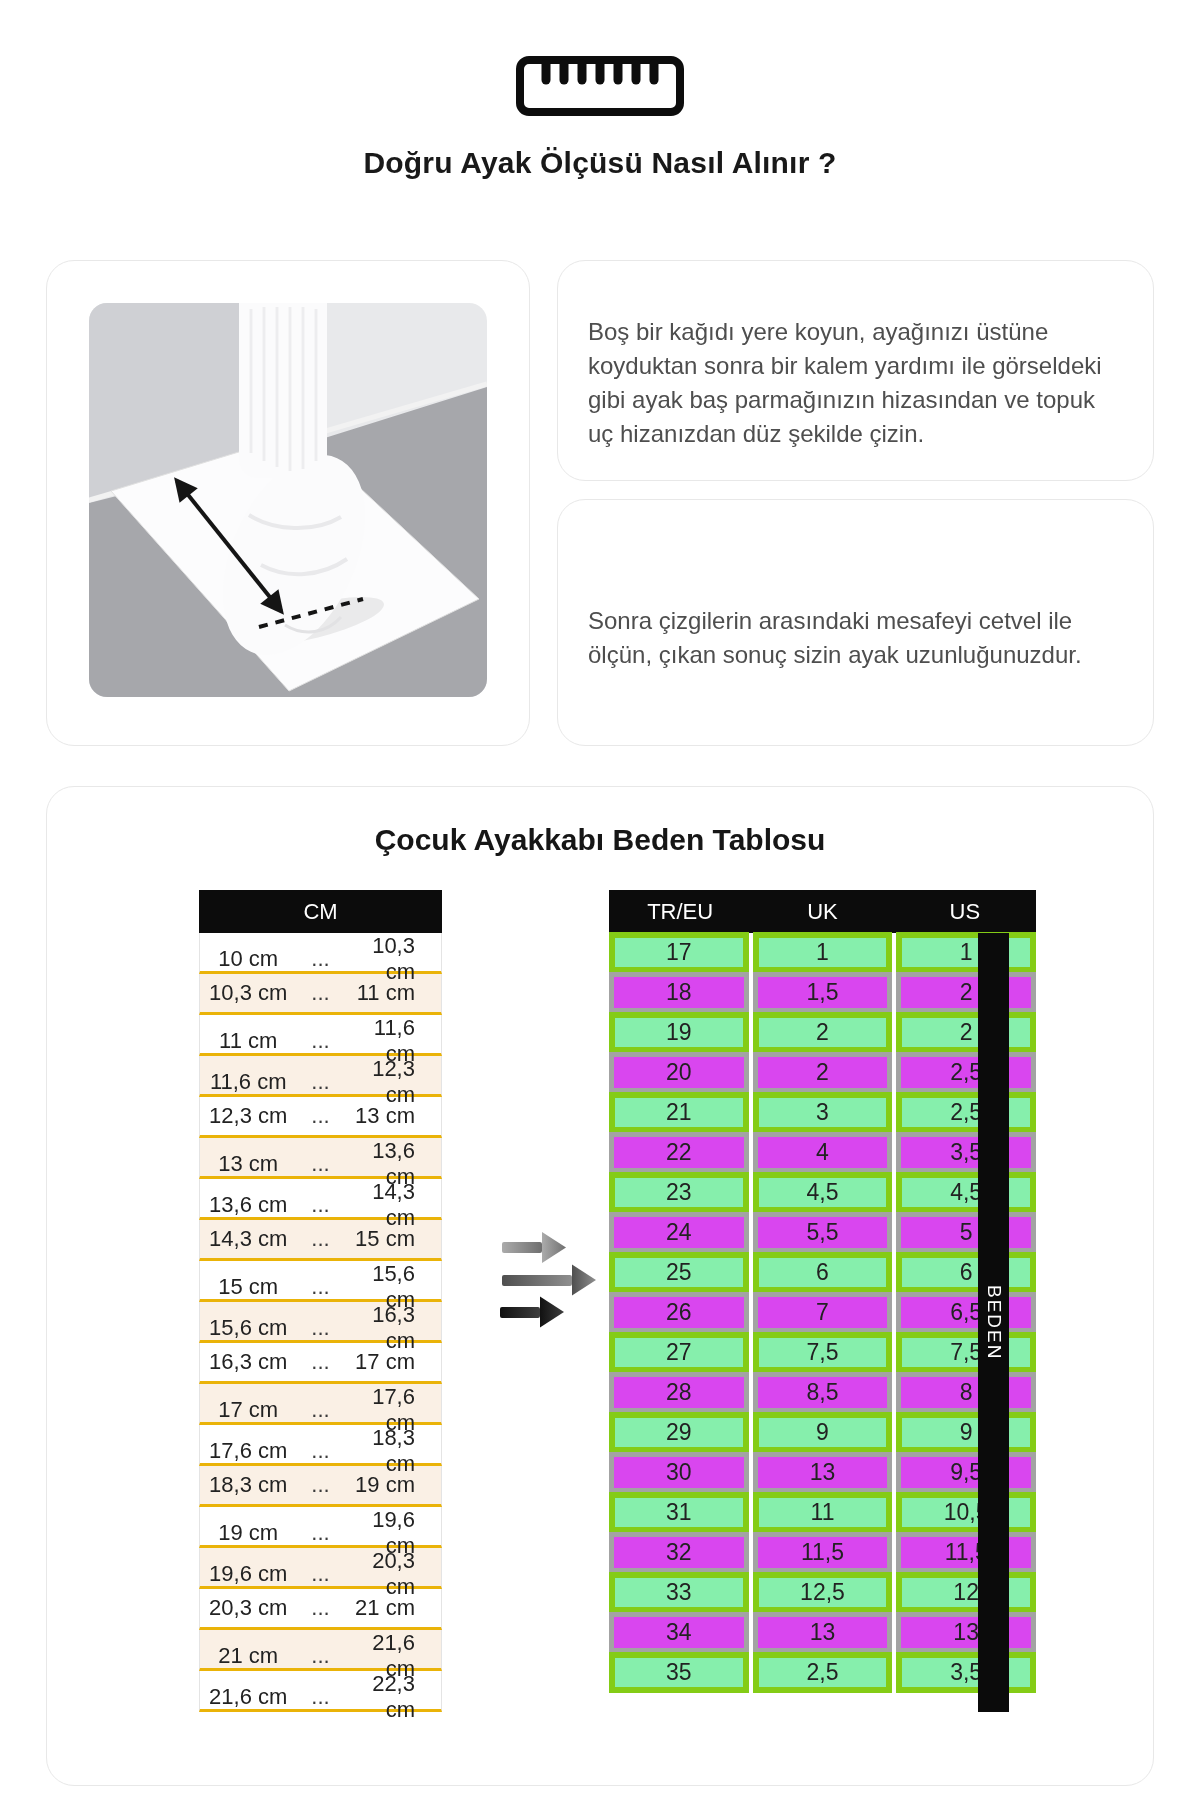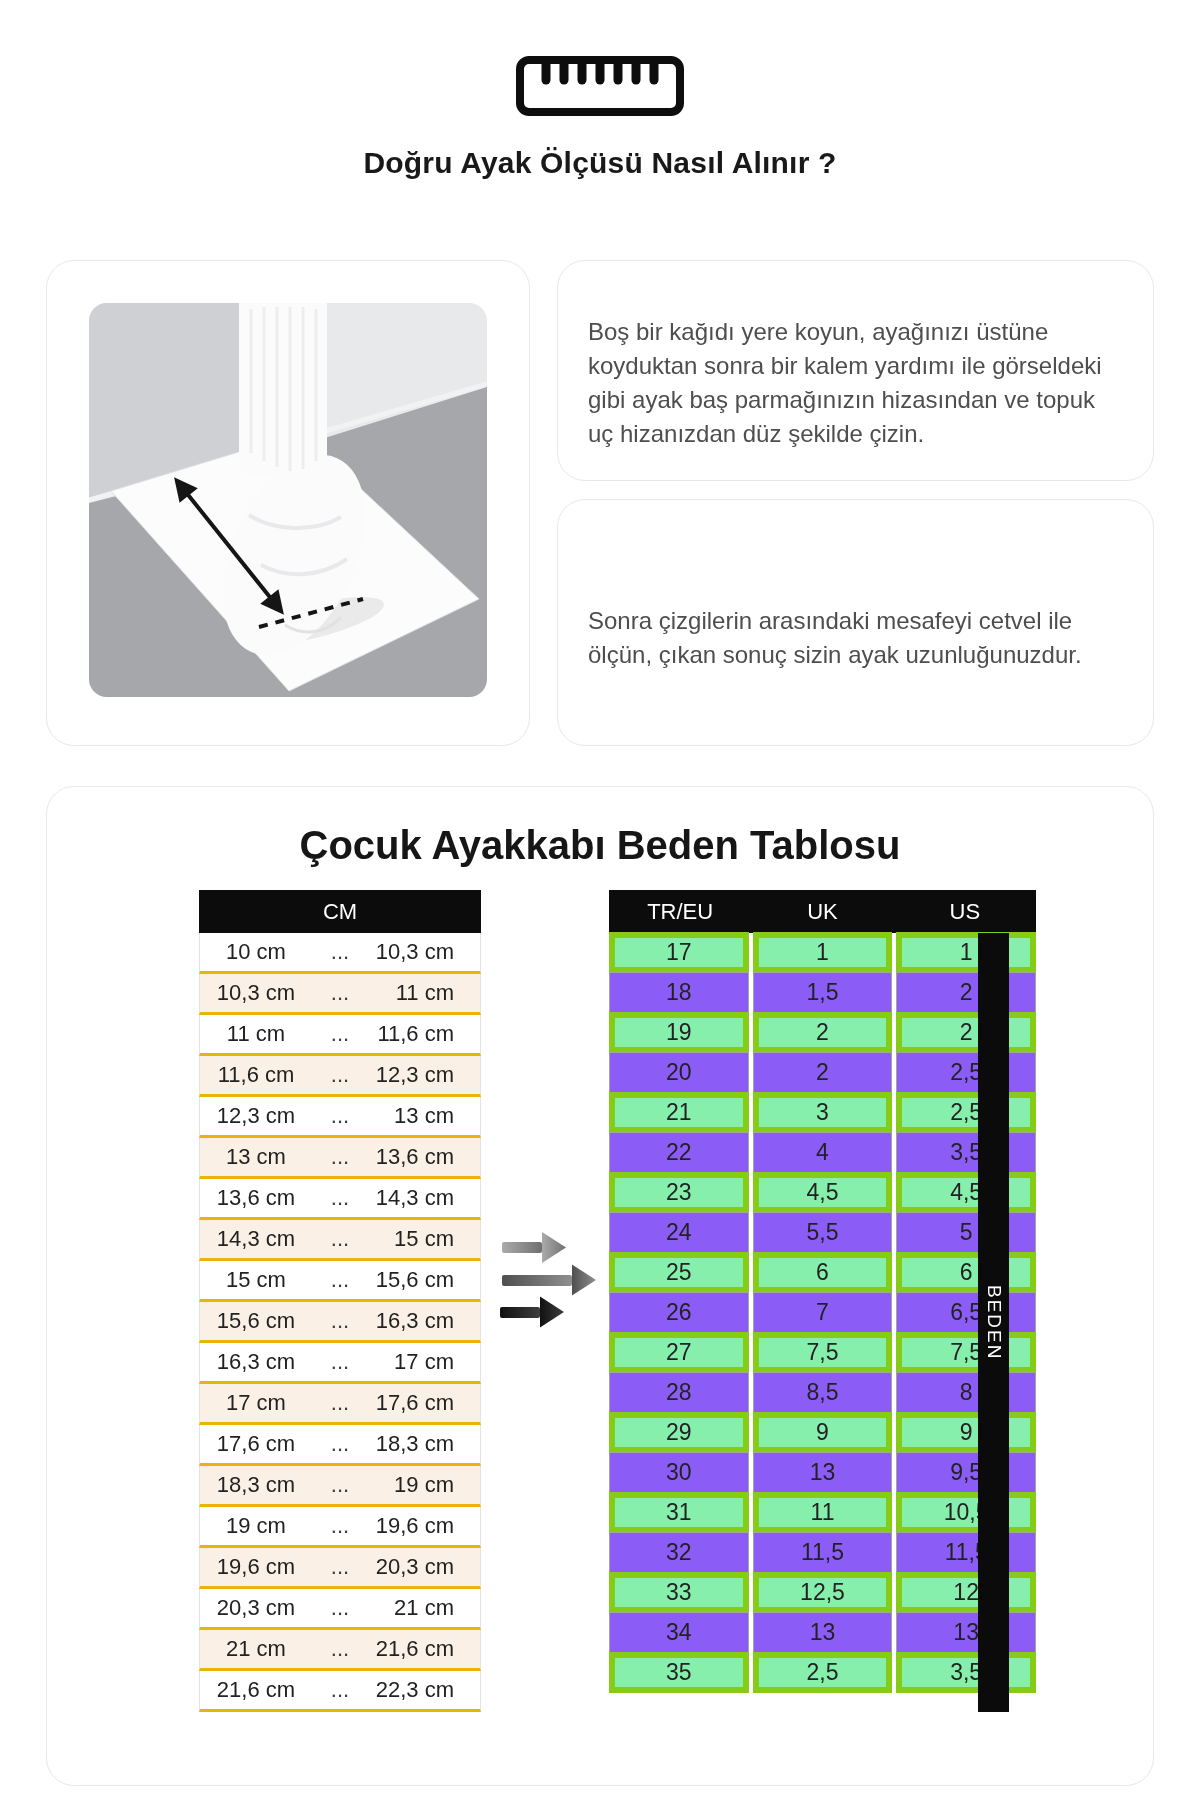--- a/index.html
+++ b/index.html
@@ -25,25 +25,25 @@
   .instr-text{
     position:absolute;left:30px;right:36px;font-size:24px;line-height:34px;color:#4e4e4e;
   }
   .instr-card-1 .instr-text{top:30px;}
   .instr-card-2 .instr-text{top:80px;}
 
   
   .size-card{left:46px;top:777px;width:1108px;height:1000px;}
   .size-title{
     position:absolute;left:0;top:36px;width:100%;text-align:center;
-    font-size:40px;font-weight:700;color:#161616;
-  }
-
-  
-  .cm-table{position:absolute;left:152px;top:103px;width:282px;}
+    font-size:30px;font-weight:700;color:#161616;
+  }
+
+  
+  .cm-table{position:absolute;left:152px;top:103px;width:243px;}
   .tbl-header{
     height:43px;background:#0c0c0c;color:#ffffff;display:flex;align-items:center;
     justify-content:center;font-size:22px;box-sizing:border-box;
   }
   .cm-row{
     display:grid;grid-template-columns:40% 20% 40%;height:41px;box-sizing:border-box;
     background:#ffffff;border-left:1px solid #e4e4e4;border-right:1px solid #e4e4e4;
     border-bottom:3px solid #eab308;align-items:center;font-size:22px;color:#222222;
   }
   .cm-row.alt{background:#faf0e5;}
@@ -53,21 +53,21 @@
 
   
   .size-table{position:absolute;left:562px;top:103px;width:427px;}
   .size-table .tbl-header{display:grid;grid-template-columns:1fr 1fr 1fr;justify-content:stretch;}
   .size-table .tbl-header span{display:flex;align-items:center;justify-content:center;}
   .s-row{display:grid;grid-template-columns:1fr 1fr 1fr;column-gap:4px;height:41px;margin-top:-1px;}
   .s-cell{
     display:flex;align-items:center;justify-content:center;font-size:23px;color:#222222;
     background:#86efac;border:6px solid #84cc16;box-sizing:border-box;
   }
-  .s-row.alt .s-cell{background:#8b5cf6;border:1px solid #a3a3a3;}
+  .s-row.alt .s-cell{background:#d946ef;border:5px solid #a3a3a3;}
 
   
   .beden-bar{
     position:absolute;left:931px;top:146px;width:31px;height:779px;background:#0b0b0b;
     display:flex;align-items:center;justify-content:center;
   }
   .beden-bar span{
     writing-mode:vertical-rl;color:#ffffff;font-size:19px;letter-spacing:2px;
   }
 

